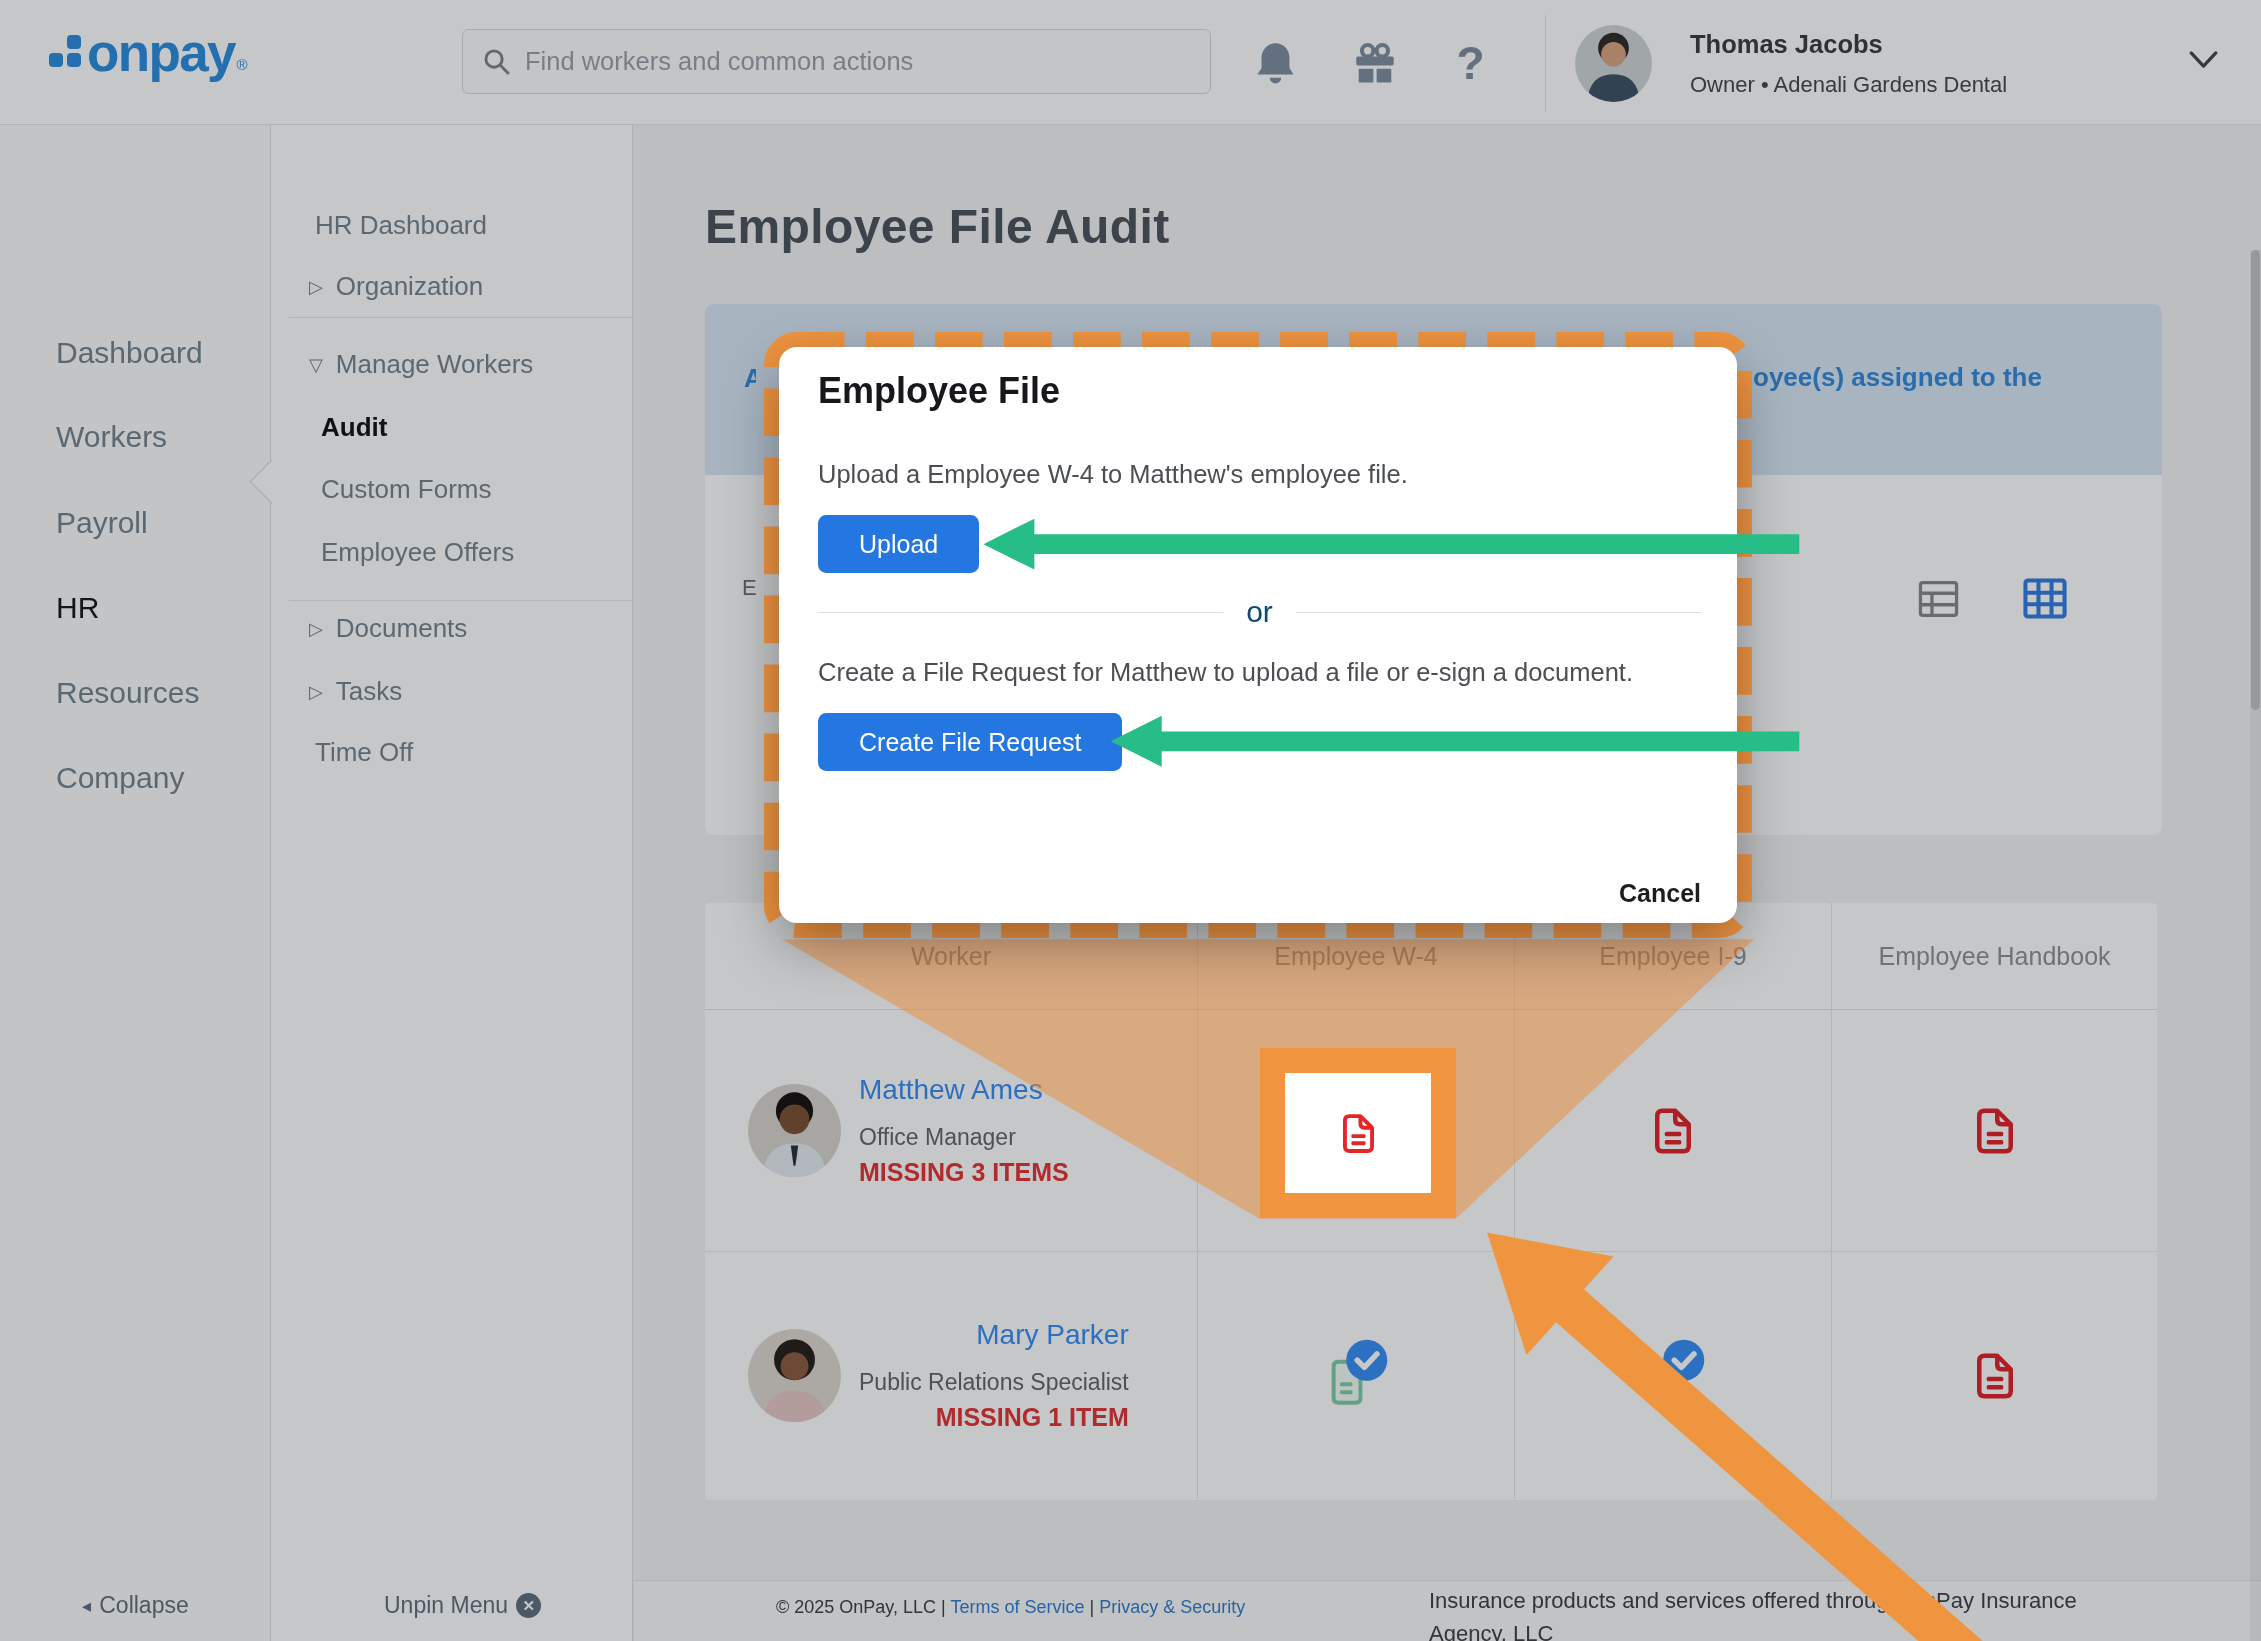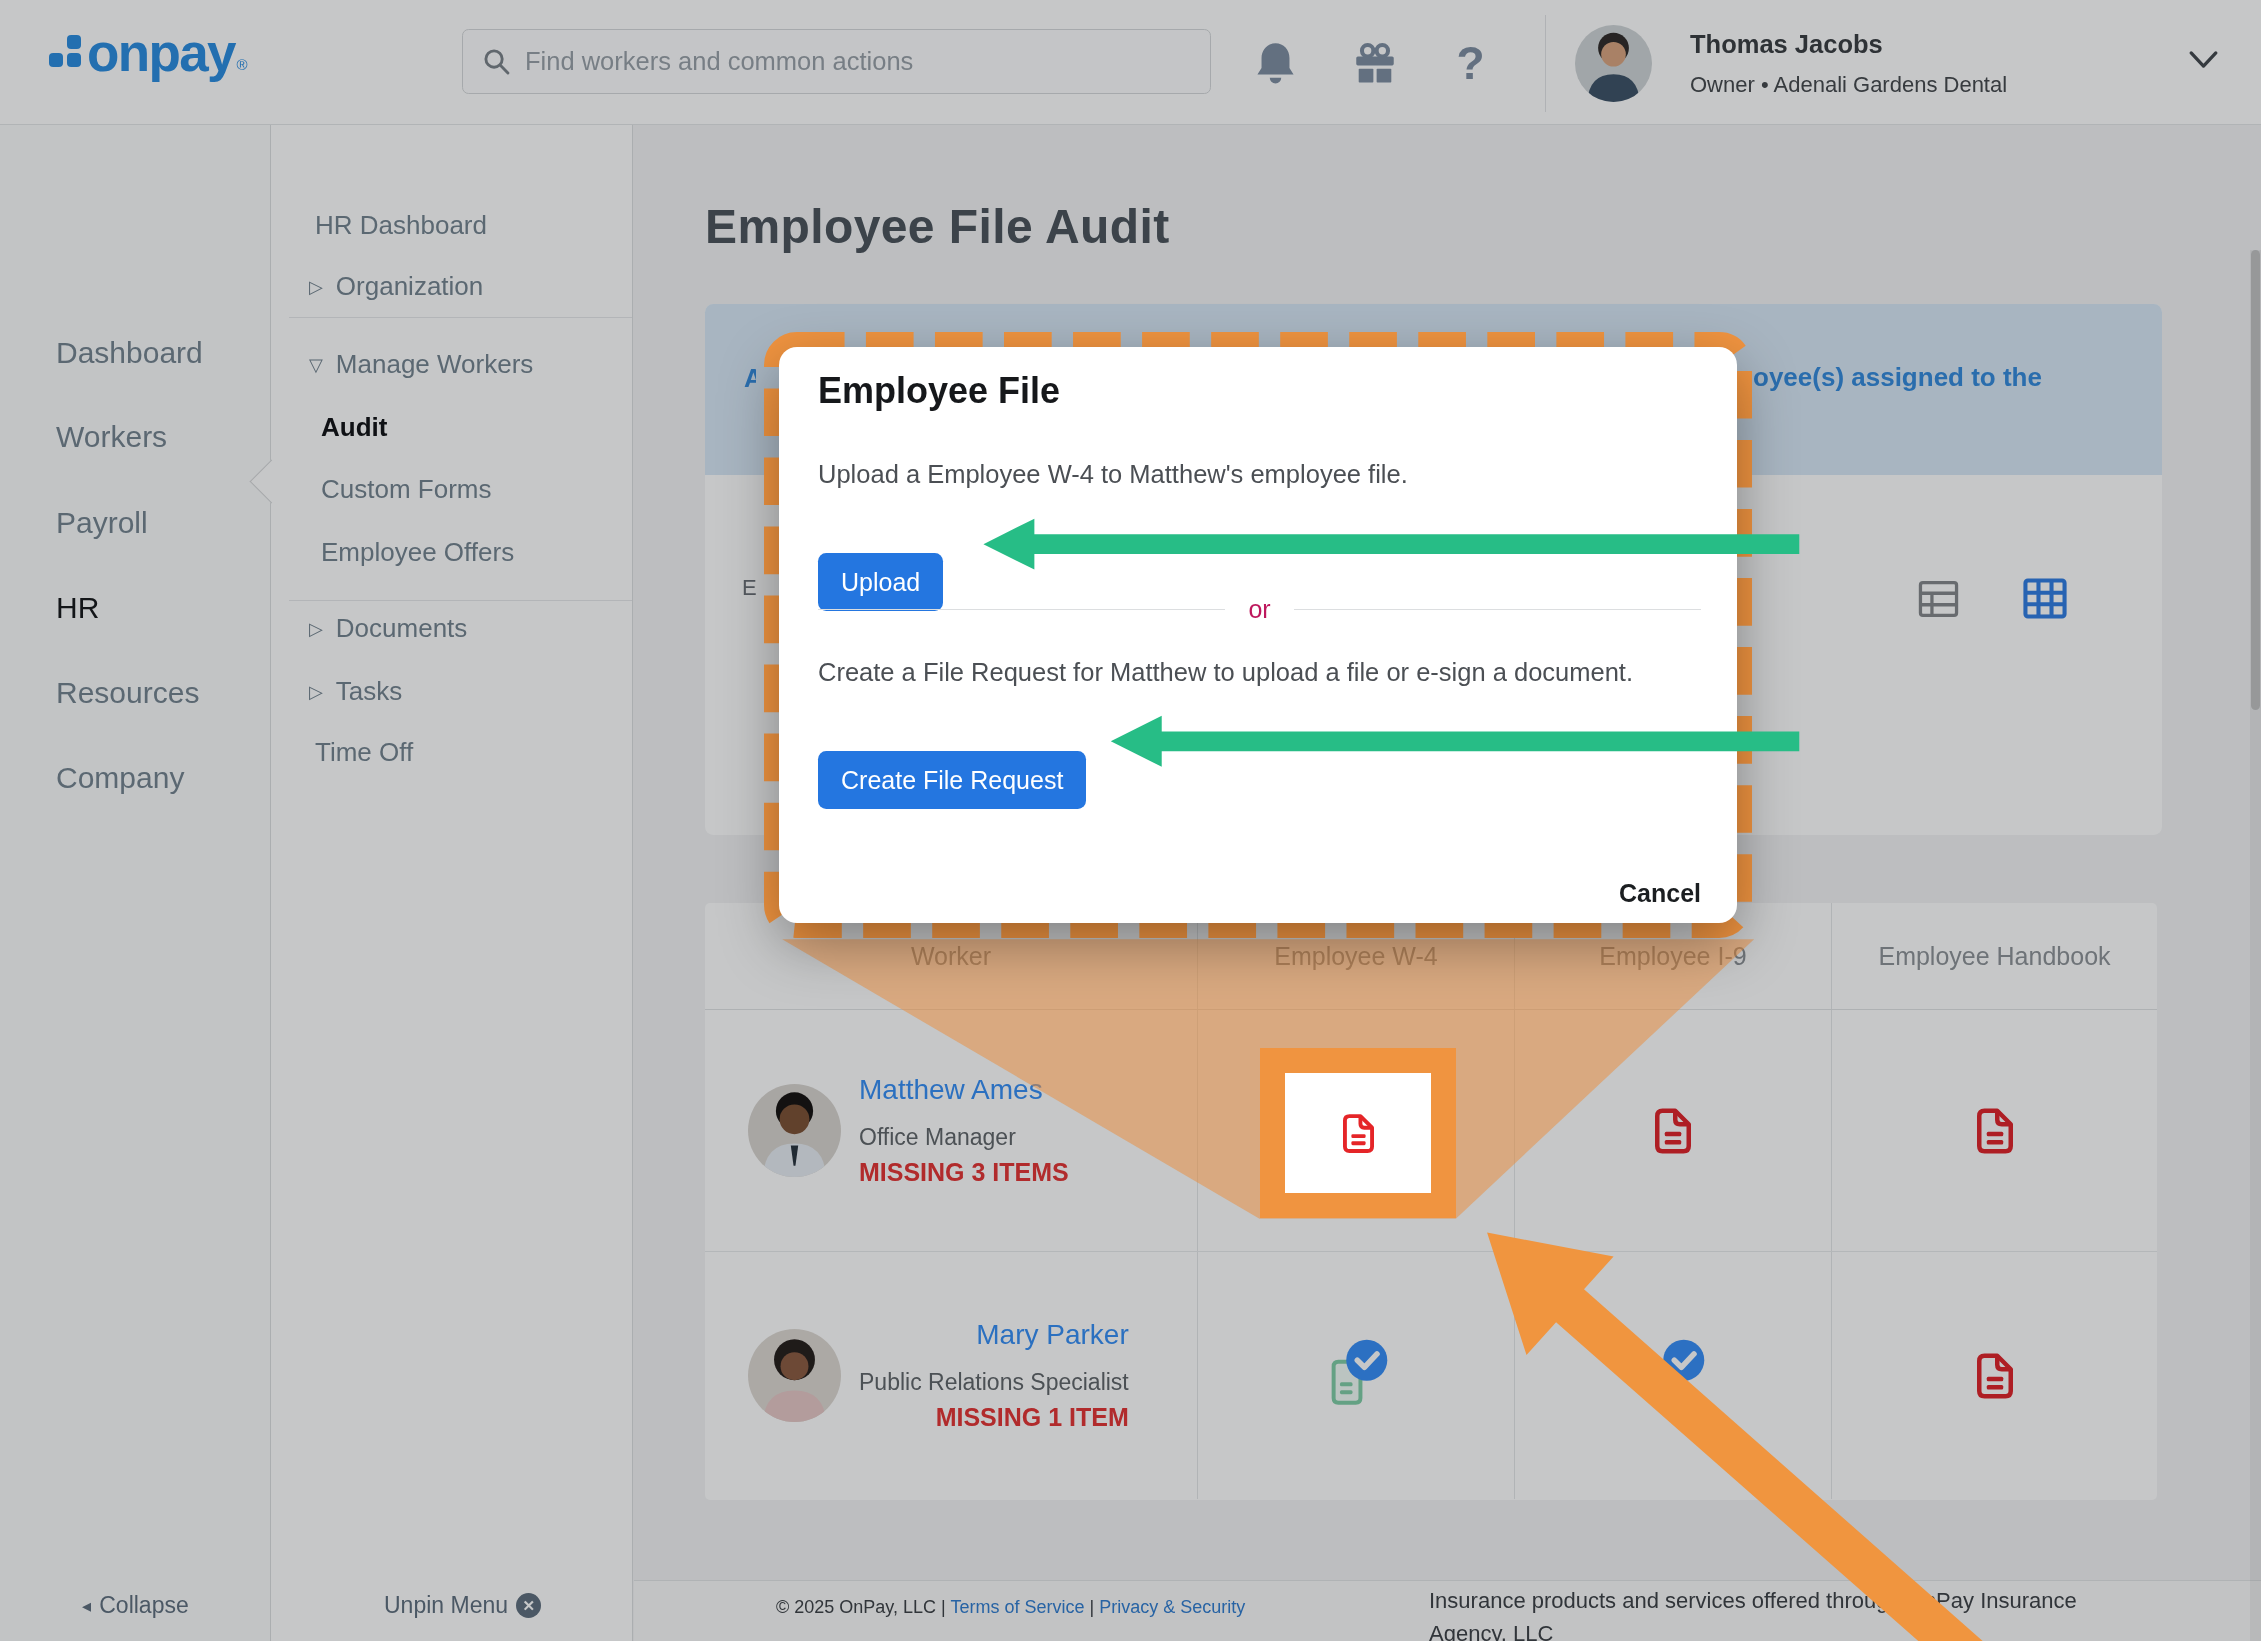--- a/index.html
+++ b/index.html
@@ -77,25 +77,25 @@
   .fx-beam { z-index:11; } .fx-bigarrow { z-index:13; } .fx-green { z-index:21; }
 
   .hl-cell { position:absolute; left:1260px; top:1048px; width:196px; height:170px; background:#ffffff; border:25px solid #f09440; z-index:12; display:flex; align-items:center; justify-content:center; }
 
   
   .modal { position:absolute; left:764px; top:332px; width:988px; height:606px; z-index:20; }
   .modal-border { position:absolute; inset:0; }
   .modal-box { position:absolute; inset:15px; background:#ffffff; border-radius:18px; box-shadow:0 20px 58px rgba(0,0,0,0.35); }
   .m-title { position:absolute; left:39px; top:23px; font-size:36px; font-weight:700; color:#16181b; }
   .m-text1 { position:absolute; left:39px; top:113px; font-size:25.5px; font-weight:500; color:#4b4f54; }
-  .m-btn { position:absolute; left:39px; height:58px; background:#2476e0; border:none; border-radius:8.2px; color:#ffffff; font-size:25px; font-weight:500; font-family:"Liberation Sans",sans-serif; padding:0 23px; cursor:pointer;margin-top:38px; }
+  .m-btn { position:absolute; left:39px; height:58px; background:#2476e0; border:none; border-radius:8.2px; color:#ffffff; font-size:25px; font-weight:500; font-family:"Liberation Sans",sans-serif; padding:0 41px; cursor:pointer; }
   .m-btn1 { top:168px; }
   .m-or { position:absolute; left:39px; top:248px; width:883px; display:flex; align-items:center; gap:23px; }
   .m-or .line { flex:1; height:0.8px; background:#dcdee0; }
-  .m-or .or { font-size:25px; color:#be185d; }
+  .m-or .or { font-size:30px; color:#0c4a6e; }
   .m-text2 { position:absolute; left:39px; top:311px; font-size:25.5px; font-weight:500; color:#4b4f54; }
   .m-btn2 { top:366px; }
   .m-cancel { position:absolute; right:36px; bottom:15px; font-size:25px; font-weight:700; color:#1b1e21; cursor:pointer; }
 
   .scrolltrack { position:absolute; right:0; top:125px; width:10.7px; bottom:0; background:rgba(0,0,0,0.05); z-index:2; }
   .scrollthumb { position:absolute; right:0.8px; top:0; width:9px; height:460px; border-radius:5px; background:rgba(0,0,0,0.16); }
 </style>
 </head>
 <body>
 

